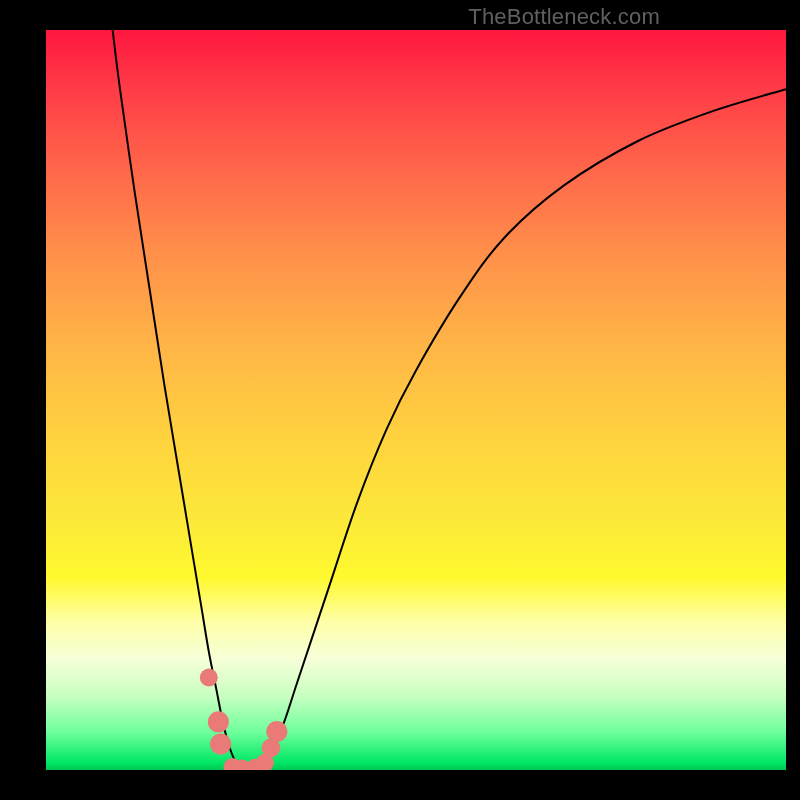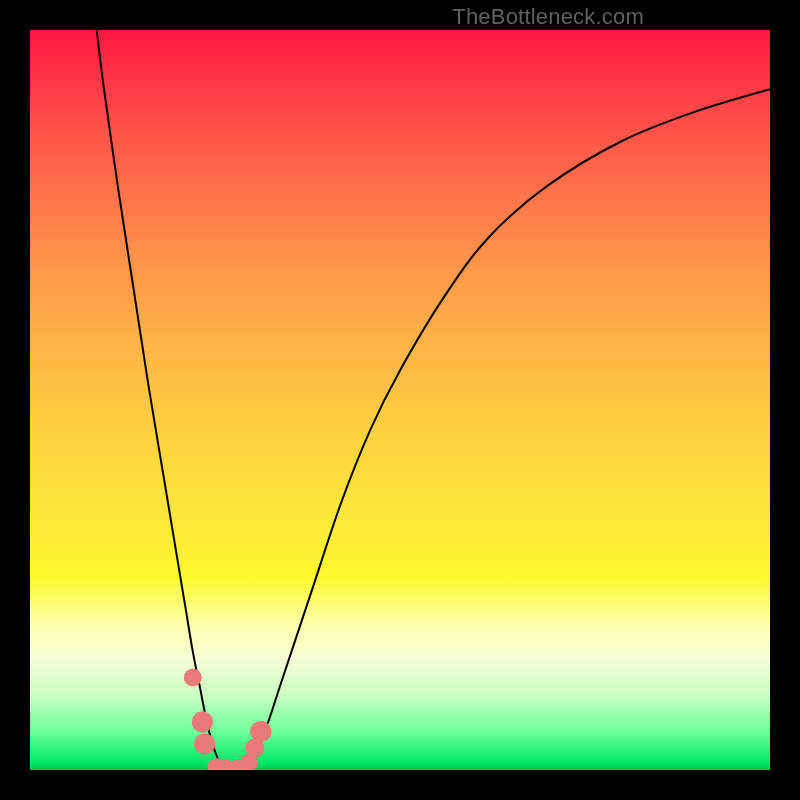--- a/index.html
+++ b/index.html
@@ -6,21 +6,21 @@
     margin: 0;
     padding: 0;
     width: 800px;
     height: 800px;
     background: #000;
     overflow: hidden;
     font-family: Arial, Helvetica, sans-serif;
   }
   .frame {
     position: absolute;
-    left: 0; top: 0;
+    left: 16px; top: 0;
     width: 652px;
     height: 800px;
     background: #000;
   }
   .plot {
     position: absolute;
     left: 30px;
     top: 30px;
     width: 740px;
     height: 740px;

